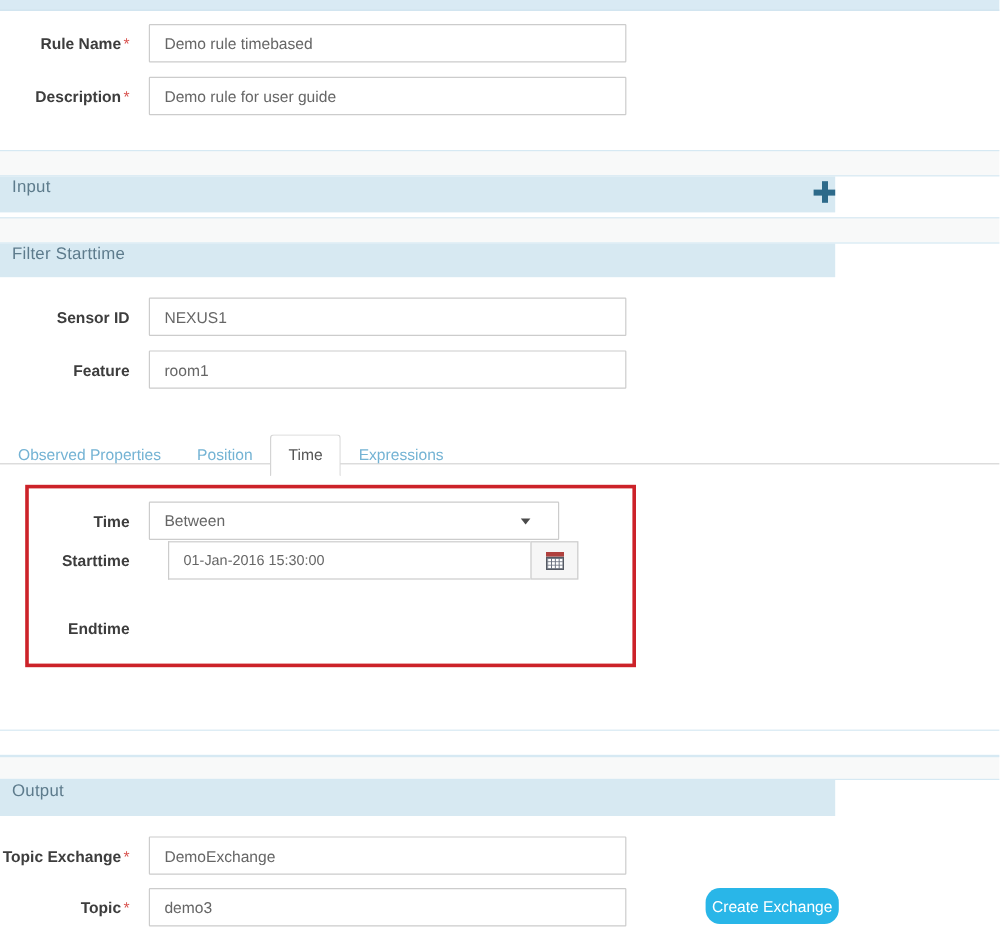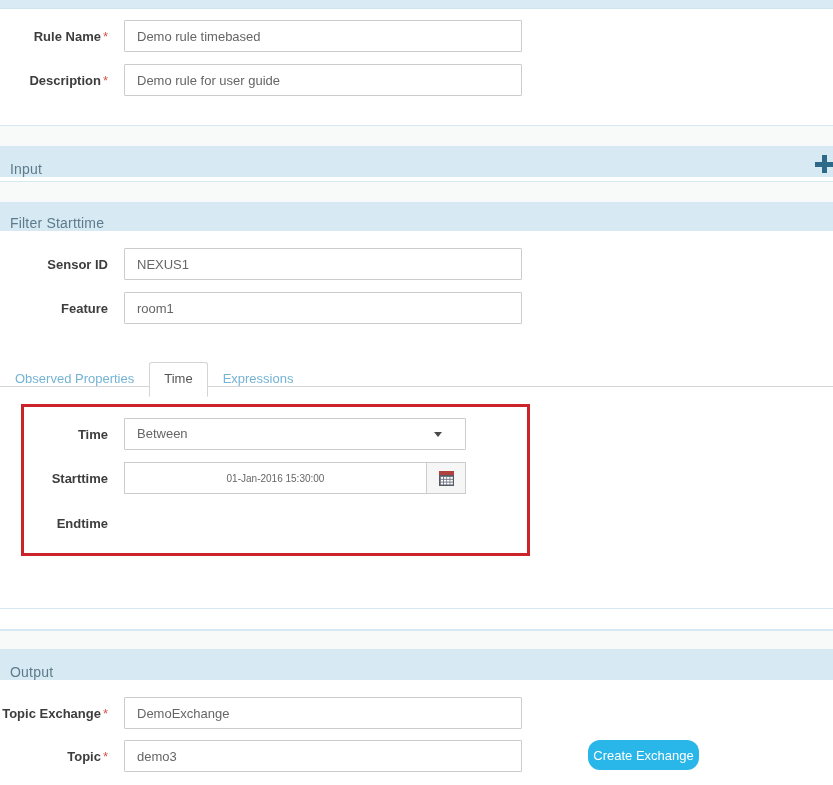--- a/index.html
+++ b/index.html
@@ -81,25 +81,25 @@
     left: 0;
     width: 833px;
     background: #ffffff;
     border-top: 1px solid #d6e9f3;
     border-bottom: 1px solid #d6e9f3;
     box-sizing: border-box;
   }
   .section-header {
     position: absolute;
     left: 0;
-    width: 833px;
+    width: 696px;
     background: #d7e9f2;
     box-sizing: border-box;
     display: flex;
-    align-items: flex-end;
+    align-items: flex-start;
     justify-content: space-between;
   }
   .section-title {
     font-size: 14px;
     color: #5d7b8c;
     padding-left: 10px;
     letter-spacing: 0.2px;
   }
   .plus-icon {
     width: 26px;
@@ -208,25 +208,24 @@
   }
   .date-input {
     width: 302px;
     height: 32px;
     box-sizing: border-box;
     border: 1px solid #cccccc;
     border-right: none;
     background: #ffffff;
     padding: 0 12px;
     font-family: "Liberation Sans", sans-serif;
-    font-size: 10px;
+    font-size: 12px;
     color: #666666;
     outline: none;
     line-height: 30px;
-    text-align: center;
   }
   .date-btn {
     width: 40px;
     height: 32px;
     box-sizing: border-box;
     border: 1px solid #cccccc;
     background: #f6f6f6;
     display: flex;
     align-items: center;
     justify-content: center;
@@ -312,33 +311,34 @@
   <input class="text-input" type="text" value="NEXUS1" placeholder="Sensor ID" style="">
 </div>
 
 <div class="form-row" style="top:291px;">
   <div class="form-label">Feature</div>
   <input class="text-input" type="text" value="room1" placeholder="Feature" style="">
 </div>
 
 <div class="tabs">
   <div class="tab">Observed Properties</div>
+  <div class="tab">Position</div>
   <div class="tab active">Time</div>
   <div class="tab">Expressions</div>
 </div>
 
 <div class="form-row" style="top:417px;">
   <div class="form-label">Time</div>
   <div class="select-wrap">
     <div class="select-box">Between</div>
     <span class="caret"></span>
   </div>
 </div>
 
-<div class="form-row" style="top:461px;">
+<div class="form-row" style="top:450px;gap:16px;">
   <div class="form-label">Starttime</div>
   <div class="date-group">
     <input class="date-input" type="text" value="01-Jan-2016 15:30:00" placeholder="Starttime" style="">
     <div class="date-btn">
       <span class="cal-icon">
         <span class="cal-top"></span>
           <span class="cal-body"></span>
       </span>
     </div>
   </div>

